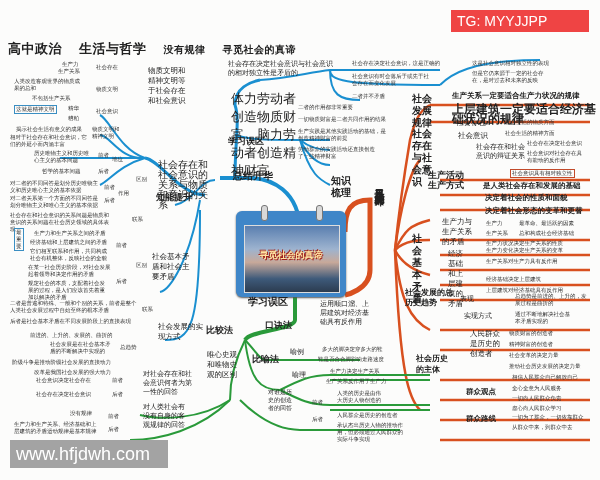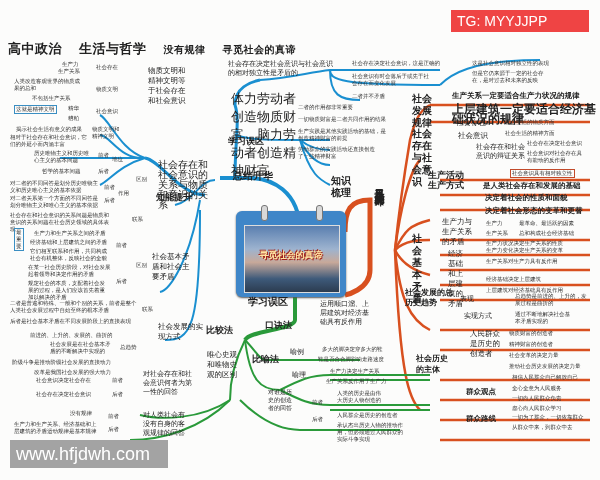--- a/index.html
+++ b/index.html
@@ -169,21 +169,21 @@
 <div class="t" style="left:330px;top:368px;">生产力决定生产关系</div>
 <div class="t" style="left:326px;top:378px;">生产关系反作用于生产力</div>
 
 <div class="b" style="left:206px;top:325px;">比较法</div>
 <div class="m" style="left:207px;top:350px;width:32px;font-size:7.5px;line-height:10px;">唯心史观和唯物史观的区别</div>
 <div class="m" style="left:143px;top:370px;width:50px;font-size:7px;line-height:9px;">对社会存在和社会意识何者为第一性的回答</div>
 <div class="t" style="left:36px;top:377px;">社会意识决定社会存在</div>
 <div class="t" style="left:112px;top:377px;">前者</div>
 <div class="t" style="left:36px;top:391px;">社会存在决定社会意识</div>
 <div class="t" style="left:112px;top:391px;">后者</div>
-<div class="m" style="left:143px;top:403px;width:42px;font-size:7px;line-height:9px;margin-top:8px;">对人类社会有没有自身的客观规律的回答</div>
+<div class="m" style="left:143px;top:403px;width:42px;font-size:7px;line-height:9px;">对人类社会有没有自身的客观规律的回答</div>
 <div class="t" style="left:70px;top:410px;">没有规律</div>
 <div class="t" style="left:108px;top:413px;">前者</div>
 <div class="t" style="left:14px;top:421px;width:86px;white-space:normal;">生产力和生产关系、经济基础和上层建筑的矛盾运动规律是基本规律</div>
 <div class="t" style="left:108px;top:426px;">后者</div>
 <div class="m" style="left:268px;top:388px;width:28px;font-size:6px;line-height:8px;">对谁是历史的创造者的回答</div>
 <div class="t" style="left:312px;top:399px;">前者</div>
 <div class="t" style="left:337px;top:390px;width:48px;white-space:normal;">人类的历史是由伟大历史人物创造的</div>
 <div class="t" style="left:312px;top:416px;">后者</div>
 <div class="t" style="left:337px;top:412px;">人民群众是历史的创造者</div>
 <div class="t" style="left:337px;top:422px;width:66px;white-space:normal;">承认杰出历史人物的推动作用，但必须通过人民群众的实际斗争实现</div>

